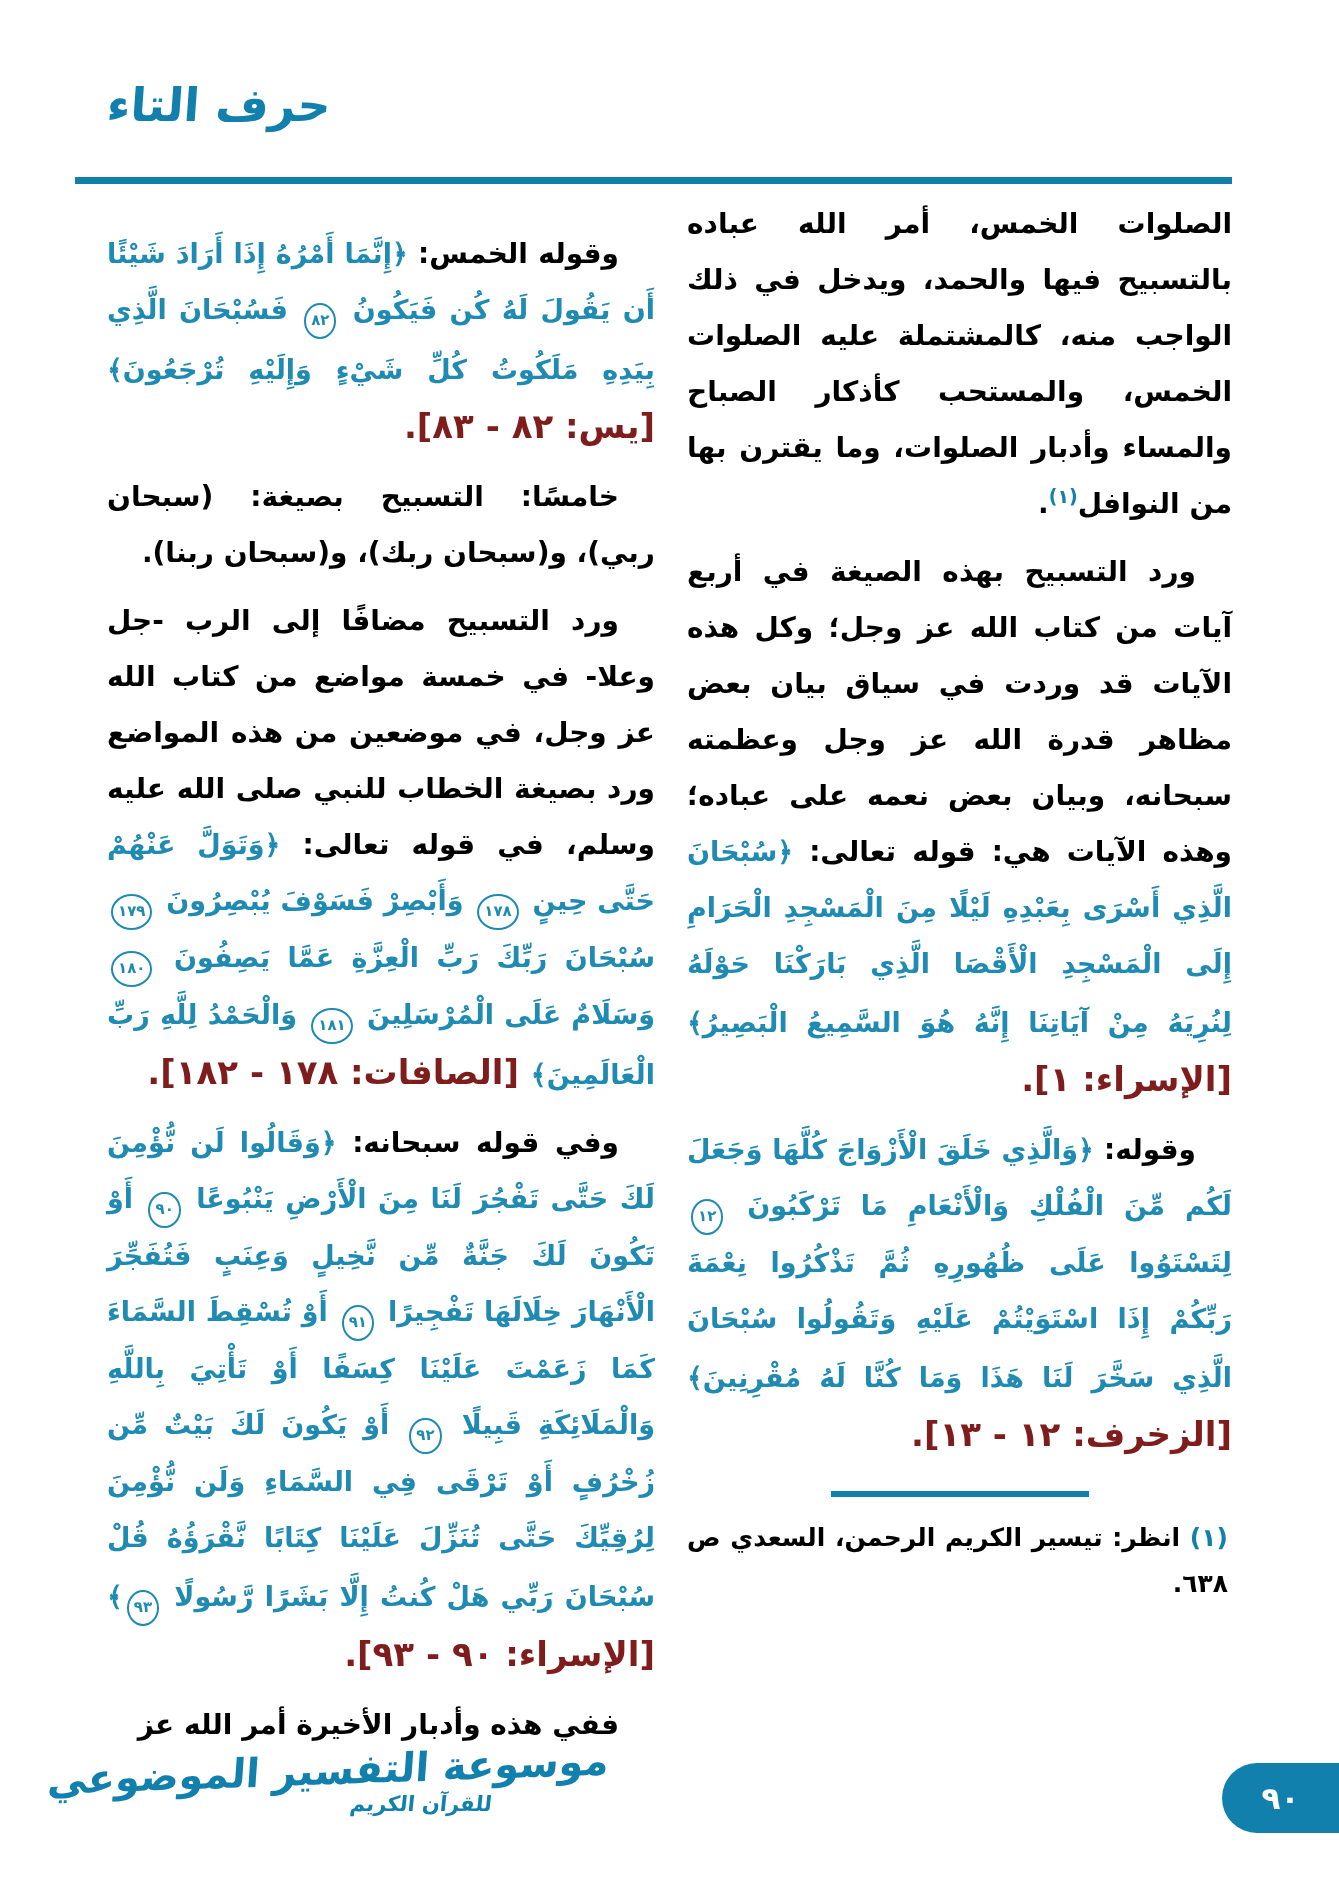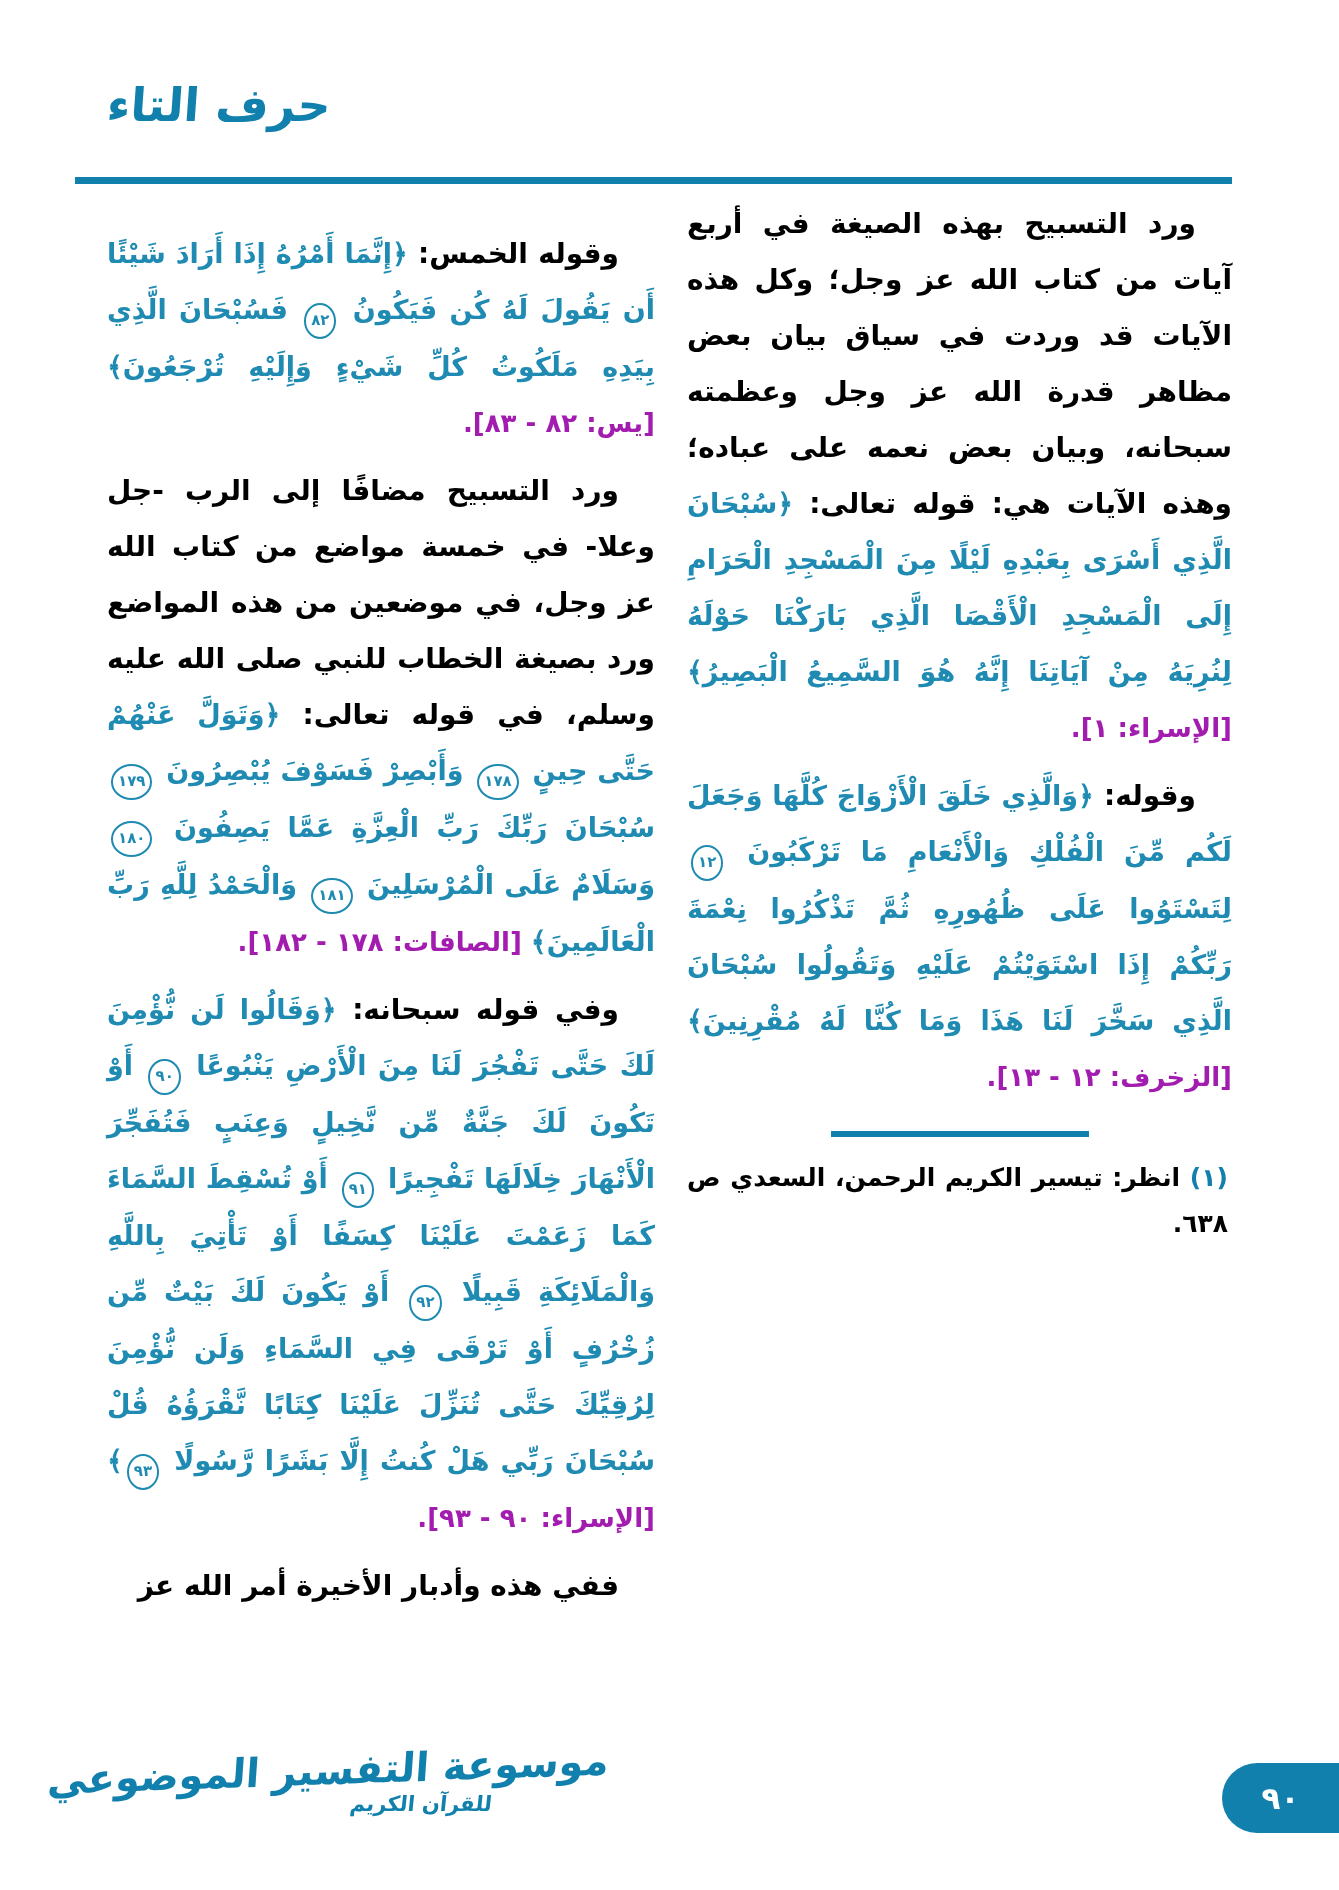--- a/index.html
+++ b/index.html
@@ -45,21 +45,21 @@
     margin:0 0 12px 0;
     font-size:28px;
     line-height:56px;
     font-weight:bold;
     color:#000;
     text-align:justify;
   }
   .para.indent{text-indent:36px;}
   .seg-plain{color:#000;}
   .seg-quran{color:var(--quran);font-size:27px;}
-  .seg-ref{color:#a21caf;font-size:26px;}
+  .seg-ref{color:#7f1d1d;font-size:34px;}
   .seg-fnmark{
     color:var(--accent);
     font-size:19px;
     vertical-align:super;
     line-height:0;
   }
   .seg-ayah{
     display:inline-block;
     min-width:32px;
     height:36px;
@@ -139,30 +139,32 @@
 <div class="page" style="--accent: #1180ad; --quran: #1f8ab2;">
 
   <div class="header-title">حرف التاء</div>
 
   <div class="header-rule"></div>
 
   <div class="content">
 
     <div class="col col-right">
 
+    <p class="para"><span class="seg-plain">الصلوات الخمس، أمر الله عباده بالتسبيح فيها والحمد، ويدخل في ذلك الواجب منه، كالمشتملة عليه الصلوات الخمس، والمستحب كأذكار الصباح والمساء وأدبار الصلوات، وما يقترن بها من النوافل</span><span class="seg-fnmark">(١)</span><span class="seg-plain">.</span></p>
         <p class="para indent"><span class="seg-plain">ورد التسبيح بهذه الصيغة في أربع آيات من كتاب الله عز وجل؛ وكل هذه الآيات قد وردت في سياق بيان بعض مظاهر قدرة الله عز وجل وعظمته سبحانه، وبيان بعض نعمه على عباده؛ وهذه الآيات هي: قوله تعالى: </span><span class="seg-quran">﴿سُبْحَانَ الَّذِي أَسْرَى بِعَبْدِهِ لَيْلًا مِنَ الْمَسْجِدِ الْحَرَامِ إِلَى الْمَسْجِدِ الْأَقْصَا الَّذِي بَارَكْنَا حَوْلَهُ لِنُرِيَهُ مِنْ آيَاتِنَا إِنَّهُ هُوَ السَّمِيعُ الْبَصِيرُ﴾</span><span class="seg-ref"> [الإسراء: ١].</span></p>
         <p class="para indent"><span class="seg-plain">وقوله: </span><span class="seg-quran">﴿وَالَّذِي خَلَقَ الْأَزْوَاجَ كُلَّهَا وَجَعَلَ لَكُم مِّنَ الْفُلْكِ وَالْأَنْعَامِ مَا تَرْكَبُونَ </span><span class="seg-ayah">١٢</span><span class="seg-quran"> لِتَسْتَوُوا عَلَى ظُهُورِهِ ثُمَّ تَذْكُرُوا نِعْمَةَ رَبِّكُمْ إِذَا اسْتَوَيْتُمْ عَلَيْهِ وَتَقُولُوا سُبْحَانَ الَّذِي سَخَّرَ لَنَا هَذَا وَمَا كُنَّا لَهُ مُقْرِنِينَ﴾</span><span class="seg-ref"> [الزخرف: ١٢ - ١٣].</span></p>
         <div class="footnote-block">
           <div class="footnote-rule"></div>
           <div class="footnote"><span class="fn-marker">(١)</span><span> انظر: تيسير الكريم الرحمن، السعدي ص ٦٣٨.</span></div>
         </div>
       </div>
 
     <div class="col col-left">
     <p class="para indent"><span class="seg-plain">وقوله الخمس: </span><span class="seg-quran">﴿إِنَّمَا أَمْرُهُ إِذَا أَرَادَ شَيْئًا أَن يَقُولَ لَهُ كُن فَيَكُونُ </span><span class="seg-ayah">٨٢</span><span class="seg-quran"> فَسُبْحَانَ الَّذِي بِيَدِهِ مَلَكُوتُ كُلِّ شَيْءٍ وَإِلَيْهِ تُرْجَعُونَ﴾</span><span class="seg-ref"> [يس: ٨٢ - ٨٣].</span></p>
+        <p class="para indent"><span class="seg-plain">خامسًا: التسبيح بصيغة: (سبحان ربي)، و(سبحان ربك)، و(سبحان ربنا).</span></p>
         <p class="para indent"><span class="seg-plain">ورد التسبيح مضافًا إلى الرب -جل وعلا- في خمسة مواضع من كتاب الله عز وجل، في موضعين من هذه المواضع ورد بصيغة الخطاب للنبي صلى الله عليه وسلم، في قوله تعالى: </span><span class="seg-quran">﴿وَتَوَلَّ عَنْهُمْ حَتَّى حِينٍ </span><span class="seg-ayah">١٧٨</span><span class="seg-quran"> وَأَبْصِرْ فَسَوْفَ يُبْصِرُونَ </span><span class="seg-ayah">١٧٩</span><span class="seg-quran"> سُبْحَانَ رَبِّكَ رَبِّ الْعِزَّةِ عَمَّا يَصِفُونَ </span><span class="seg-ayah">١٨٠</span><span class="seg-quran"> وَسَلَامٌ عَلَى الْمُرْسَلِينَ </span><span class="seg-ayah">١٨١</span><span class="seg-quran"> وَالْحَمْدُ لِلَّهِ رَبِّ الْعَالَمِينَ﴾</span><span class="seg-ref"> [الصافات: ١٧٨ - ١٨٢].</span></p>
         <p class="para indent"><span class="seg-plain">وفي قوله سبحانه: </span><span class="seg-quran">﴿وَقَالُوا لَن نُّؤْمِنَ لَكَ حَتَّى تَفْجُرَ لَنَا مِنَ الْأَرْضِ يَنْبُوعًا </span><span class="seg-ayah">٩٠</span><span class="seg-quran"> أَوْ تَكُونَ لَكَ جَنَّةٌ مِّن نَّخِيلٍ وَعِنَبٍ فَتُفَجِّرَ الْأَنْهَارَ خِلَالَهَا تَفْجِيرًا </span><span class="seg-ayah">٩١</span><span class="seg-quran"> أَوْ تُسْقِطَ السَّمَاءَ كَمَا زَعَمْتَ عَلَيْنَا كِسَفًا أَوْ تَأْتِيَ بِاللَّهِ وَالْمَلَائِكَةِ قَبِيلًا </span><span class="seg-ayah">٩٢</span><span class="seg-quran"> أَوْ يَكُونَ لَكَ بَيْتٌ مِّن زُخْرُفٍ أَوْ تَرْقَى فِي السَّمَاءِ وَلَن نُّؤْمِنَ لِرُقِيِّكَ حَتَّى تُنَزِّلَ عَلَيْنَا كِتَابًا نَّقْرَؤُهُ قُلْ سُبْحَانَ رَبِّي هَلْ كُنتُ إِلَّا بَشَرًا رَّسُولًا </span><span class="seg-ayah">٩٣</span><span class="seg-quran">﴾</span><span class="seg-ref"> [الإسراء: ٩٠ - ٩٣].</span></p>
         <p class="para indent"><span class="seg-plain">ففي هذه وأدبار الأخيرة أمر الله عز</span></p>
       </div>
 
   </div>
 
   <div class="logo-box">
     <div class="logo-line1">موسوعة التفسير الموضوعي</div>
     <div class="logo-line2">للقرآن الكريم</div>

